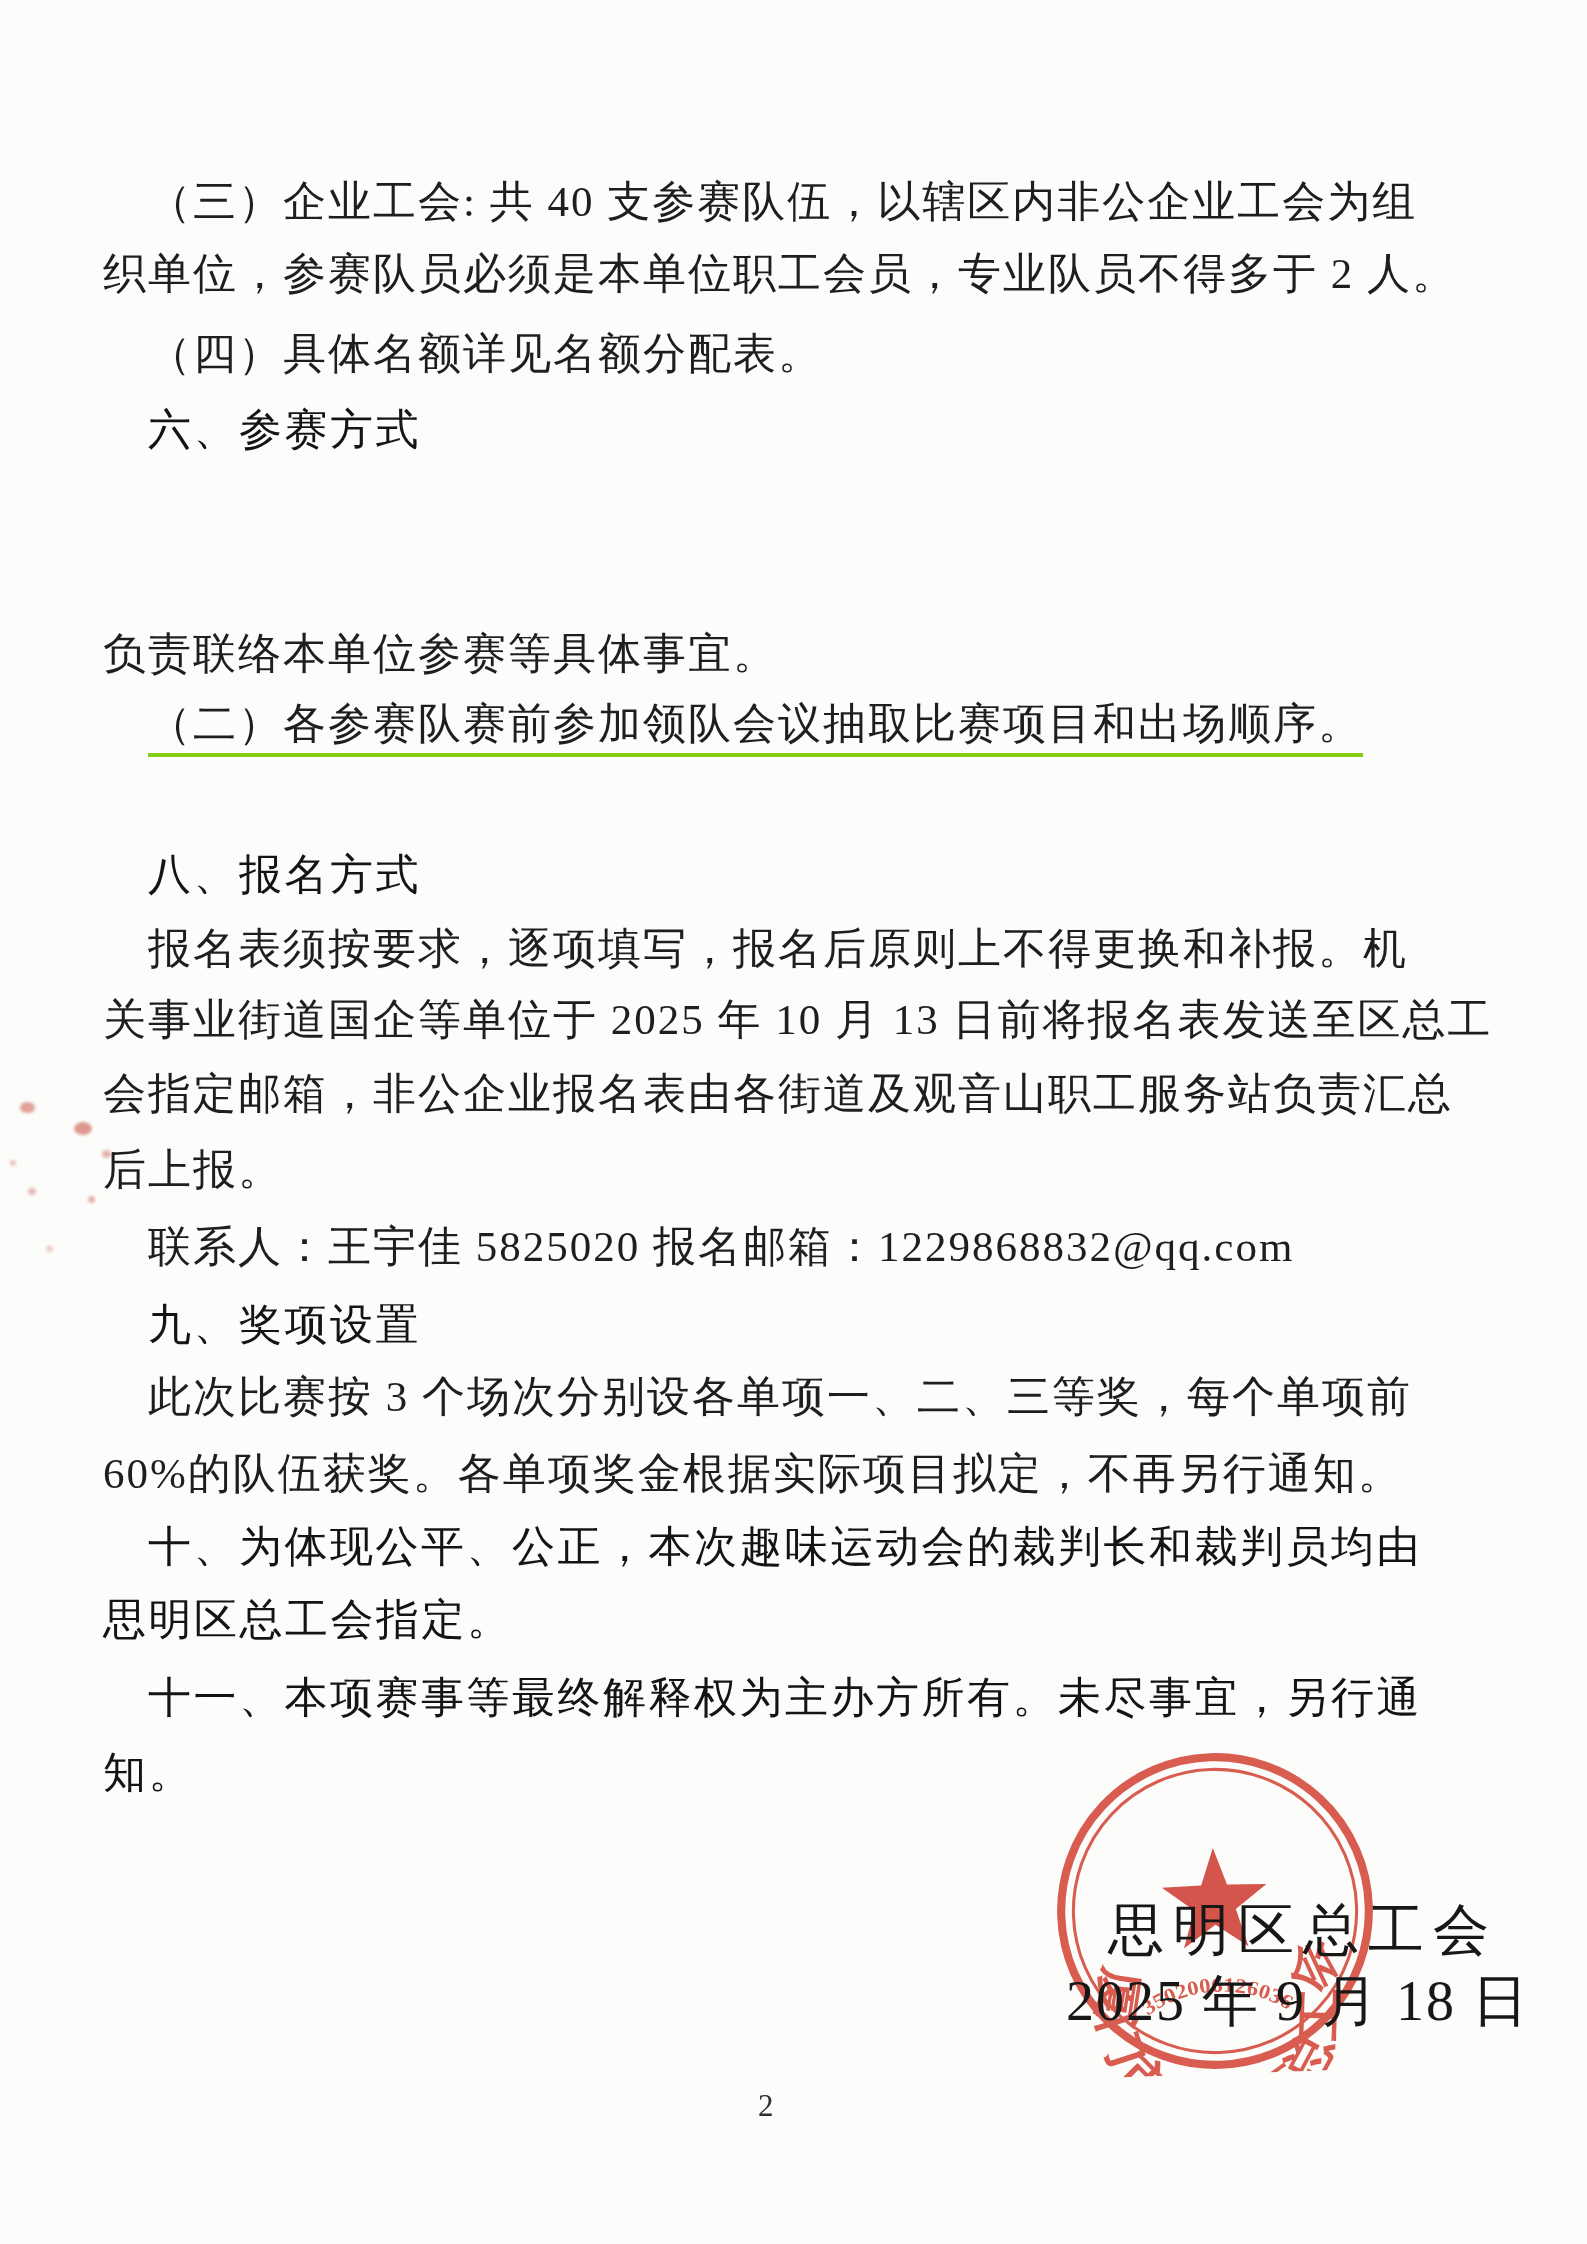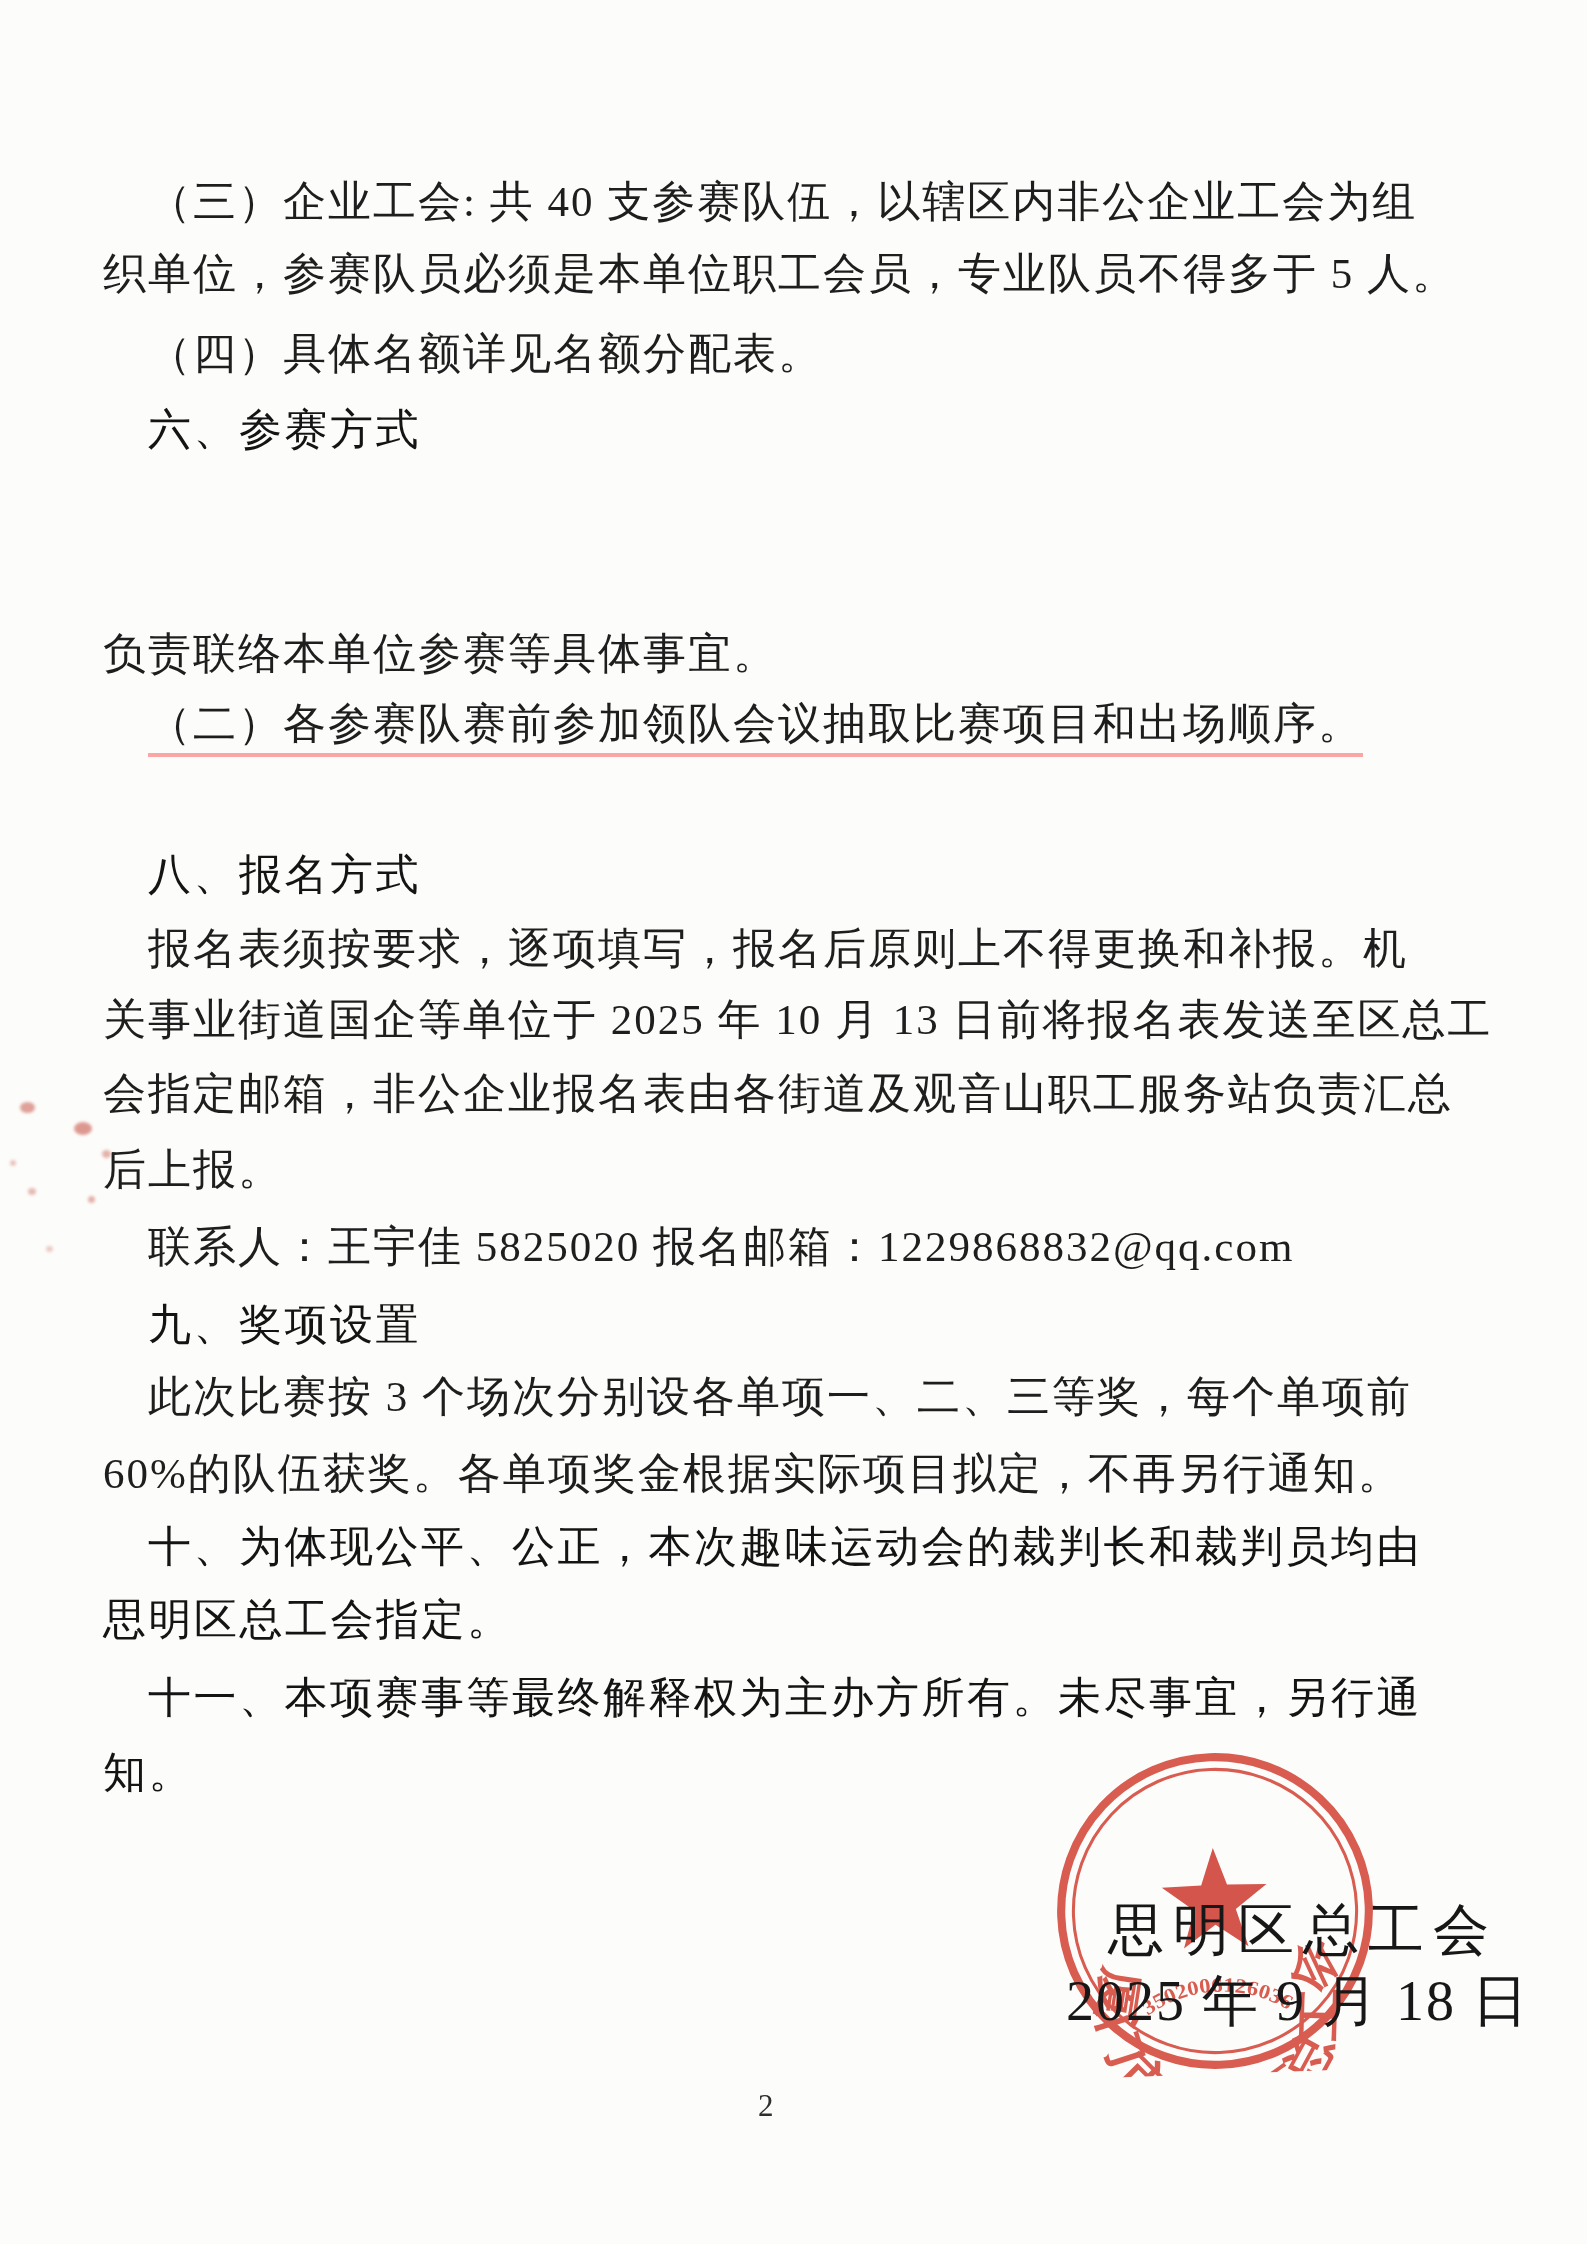--- a/index.html
+++ b/index.html
@@ -17,21 +17,21 @@
     font-size:43px;line-height:1.12;letter-spacing:2px;
     white-space:nowrap;color:#1e1e1e;
     width:max-content;
     text-align:center;
   }
   .indent{left:148px;}
   .b{
     font-family:"Liberation Sans","DejaVu Sans",sans-serif;
     font-weight:400;letter-spacing:2.5px;color:#141414;
   }
-  .u{border-bottom:4px solid #fca5a5;padding-bottom:5px;}
+  .u{border-bottom:4px solid #84cc16;padding-bottom:5px;}
   .sig{
     position:absolute;z-index:3;
     font-size:56px;color:#171717;white-space:nowrap;
   }
   .org-sig{left:1108px;top:1893px;letter-spacing:9px;}
   .date-sig{left:1066px;top:1964px;letter-spacing:2px;}
   .pagenum{
     position:absolute;left:758px;top:2088px;
     font-size:31px;color:#2e2e2e;letter-spacing:1px;
   }
@@ -55,21 +55,21 @@
   .s5{left:88px;top:1196px;width:7px;height:7px;opacity:.45;}
   .s6{left:10px;top:1160px;width:6px;height:6px;opacity:.35;}
   .s7{left:46px;top:1246px;width:7px;height:6px;opacity:.3;}
 </style>
 </head>
 <body>
 
 <div class="page">
 
   <div class="line indent" style="top:178px">（三）企业工会: 共 40 支参赛队伍，以辖区内非公企业工会为组</div>
-  <div class="line" style="top:250px">织单位，参赛队员必须是本单位职工会员，专业队员不得多于 5 人。</div>
+  <div class="line" style="top:250px">织单位，参赛队员必须是本单位职工会员，专业队员不得多于 2 人。</div>
   <div class="line indent" style="top:330px">（四）具体名额详见名额分配表。</div>
   <div class="line indent b" style="top:405px">六、参赛方式</div>
   <div class="line" style="top:630px">负责联络本单位参赛等具体事宜。</div>
   <div class="line indent u" style="top:700px">（二）各参赛队赛前参加领队会议抽取比赛项目和出场顺序。</div>
   <div class="line indent b" style="top:850px">八、报名方式</div>
   <div class="line indent" style="top:925px">报名表须按要求，逐项填写，报名后原则上不得更换和补报。机</div>
   <div class="line" style="top:996px">关事业街道国企等单位于 2025 年 10 月 13 日前将报名表发送至区总工</div>
   <div class="line" style="top:1070px">会指定邮箱，非公企业报名表由各街道及观音山职工服务站负责汇总</div>
   <div class="line" style="top:1146px">后上报。</div>
   <div class="line indent" style="top:1223px">联系人：王宇佳 5825020 报名邮箱：1229868832@qq.com</div>

